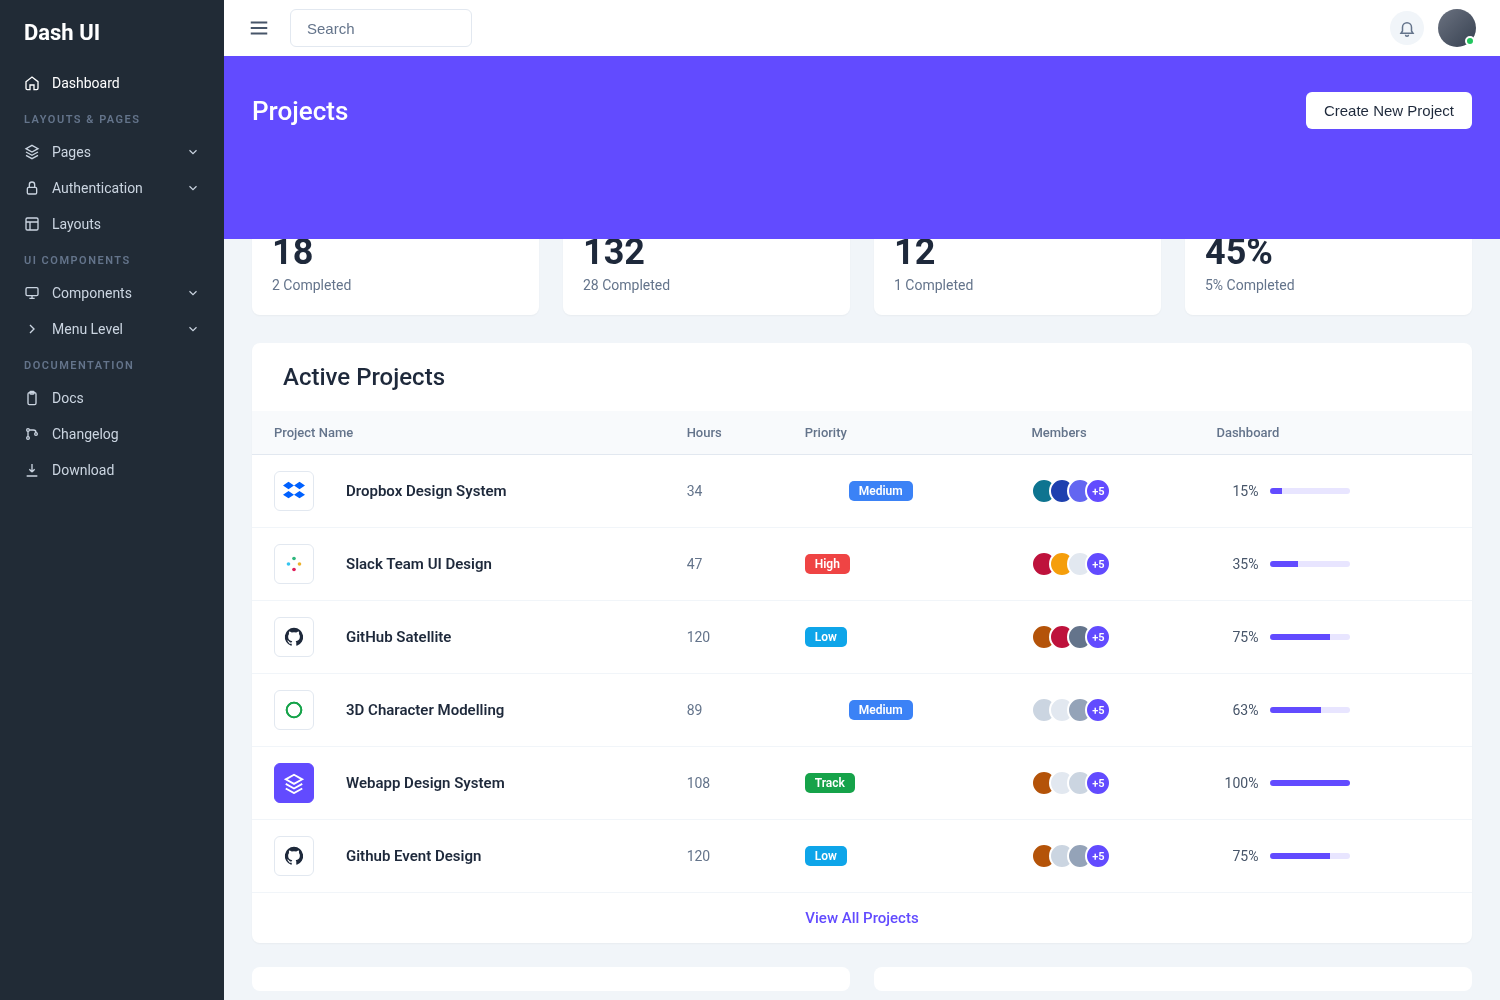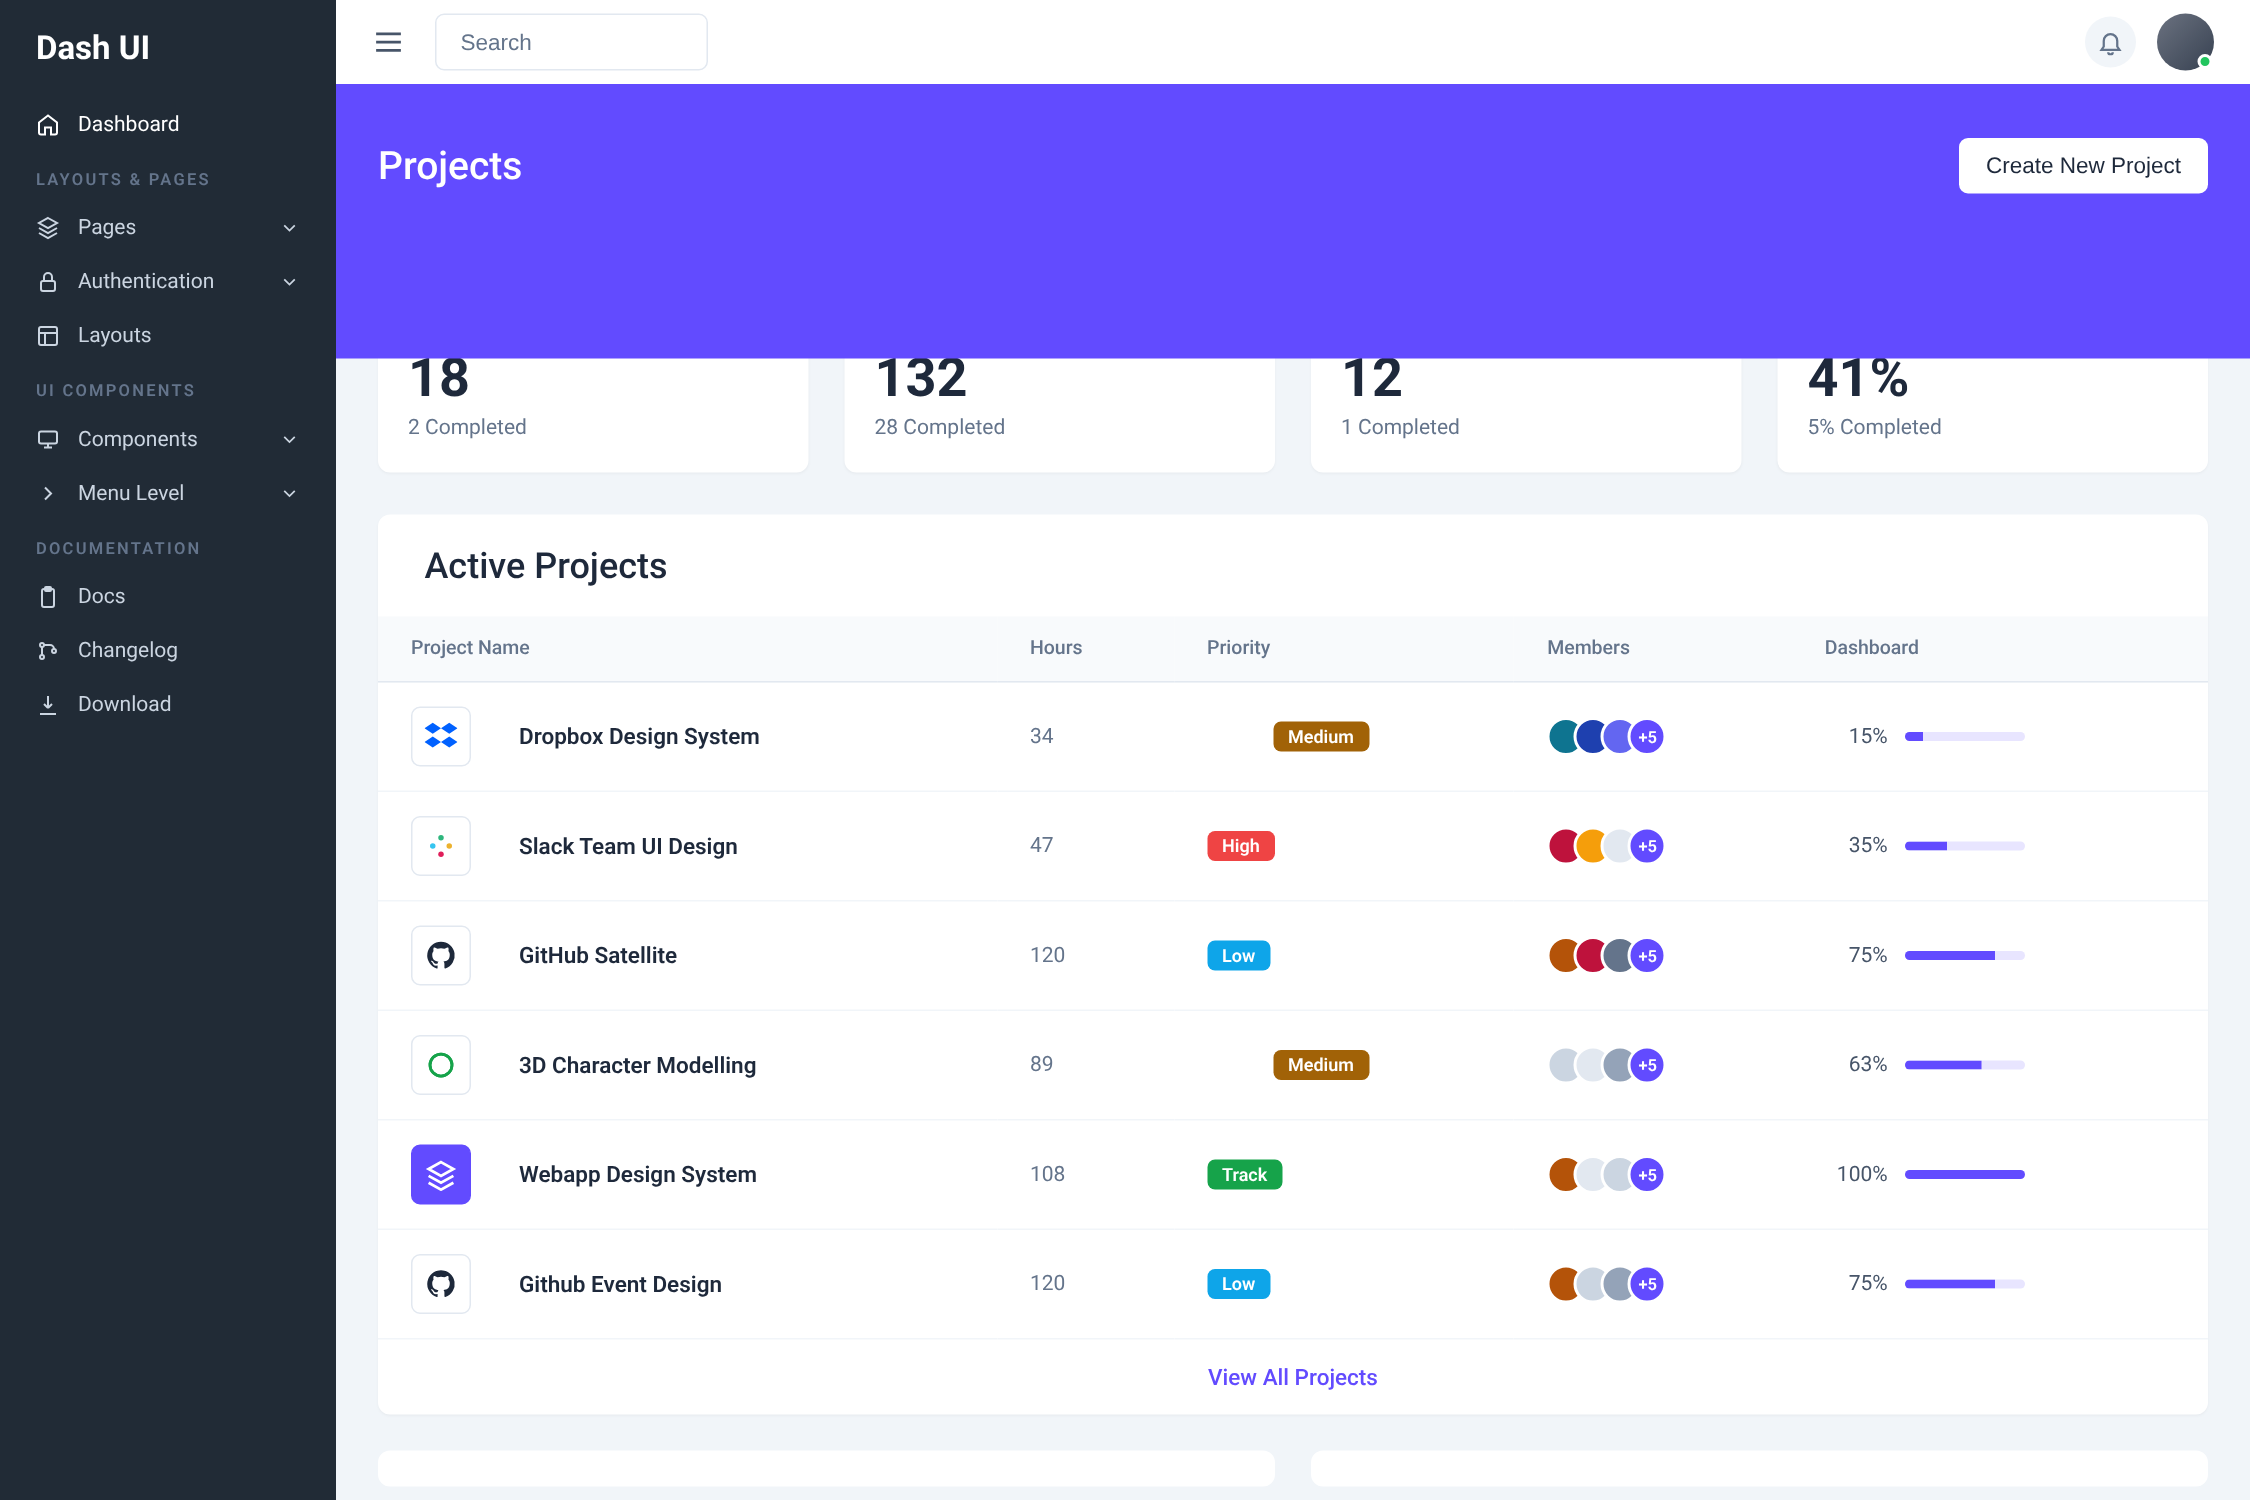--- a/index.html
+++ b/index.html
@@ -50,21 +50,21 @@
 table { width: 100%; border-collapse: collapse; }
 thead { background: #f8fafc; }
 th { text-align: left; padding: 14px 22px; font-size: 13px; font-weight: 500; color: #64748b; border-bottom: 1px solid #e2e8f0; }
 td { padding: 16px 22px; border-bottom: 1px solid #f1f5f9; vertical-align: middle; }
 .proj-cell { display: flex; align-items: center; gap: 32px; }
 .proj-icon { width: 40px; height: 40px; border-radius: 6px; background: #fff; border: 1px solid #e2e8f0; display: flex; align-items: center; justify-content: center; flex-shrink: 0; }
 .proj-icon.purple { background: #624bff; border-color: #624bff; }
 .proj-name { font-weight: 600; color: #1e293b; font-size: 15px; }
 .hours-text { color: #64748b; }
 .badge { display: inline-block; padding: 3px 10px; border-radius: 5px; font-size: 12px; font-weight: 600; color: #fff; }
-.badge.medium { background: #a16207; margin-left: 44px; }
+.badge.medium { background: #3b82f6; margin-left: 44px; }
 .badge.high { background: #ef4444; }
 .badge.low { background: #0ea5e9; }
 .badge.track { background: #16a34a; }
 .members { display: flex; align-items: center; }
 .member-dot { width: 26px; height: 26px; border-radius: 50%; border: 2px solid #fff; margin-left: -8px; }
 .member-dot:first-child { margin-left: 0; }
 .member-more { width: 26px; height: 26px; border-radius: 50%; background: #624bff; color: #fff; font-size: 11px; font-weight: 600; display: flex; align-items: center; justify-content: center; margin-left: -8px; border: 2px solid #fff; }
 .progress-cell { display: flex; align-items: center; gap: 12px; }
 .progress-label { font-size: 14px; color: #475569; min-width: 42px; text-align: right; }
 .progress-bar { width: 80px; height: 6px; background: #e8e5ff; border-radius: 4px; overflow: hidden; }
@@ -250,21 +250,21 @@
     <div class="stat-head">
       <div class="stat-label">Productivity</div>
       <div class="stat-icon">
             <svg width="18" height="18" viewBox="0 0 24 24" fill="none" stroke="currentColor" stroke-width="2">
               <circle cx="12" cy="12" r="9"></circle>
               <circle cx="12" cy="12" r="5"></circle>
               <circle cx="12" cy="12" r="1"></circle>
             </svg>
           </div>
     </div>
-    <div class="stat-value">41%</div>
+    <div class="stat-value">45%</div>
     <div class="stat-sub">5% Completed</div>
       </div>
     </div>
 
   <div class="table-card">
     <div class="table-title">Active Projects</div>
     <table>
       <thead>
         <tr>
           <th>Project Name</th>

